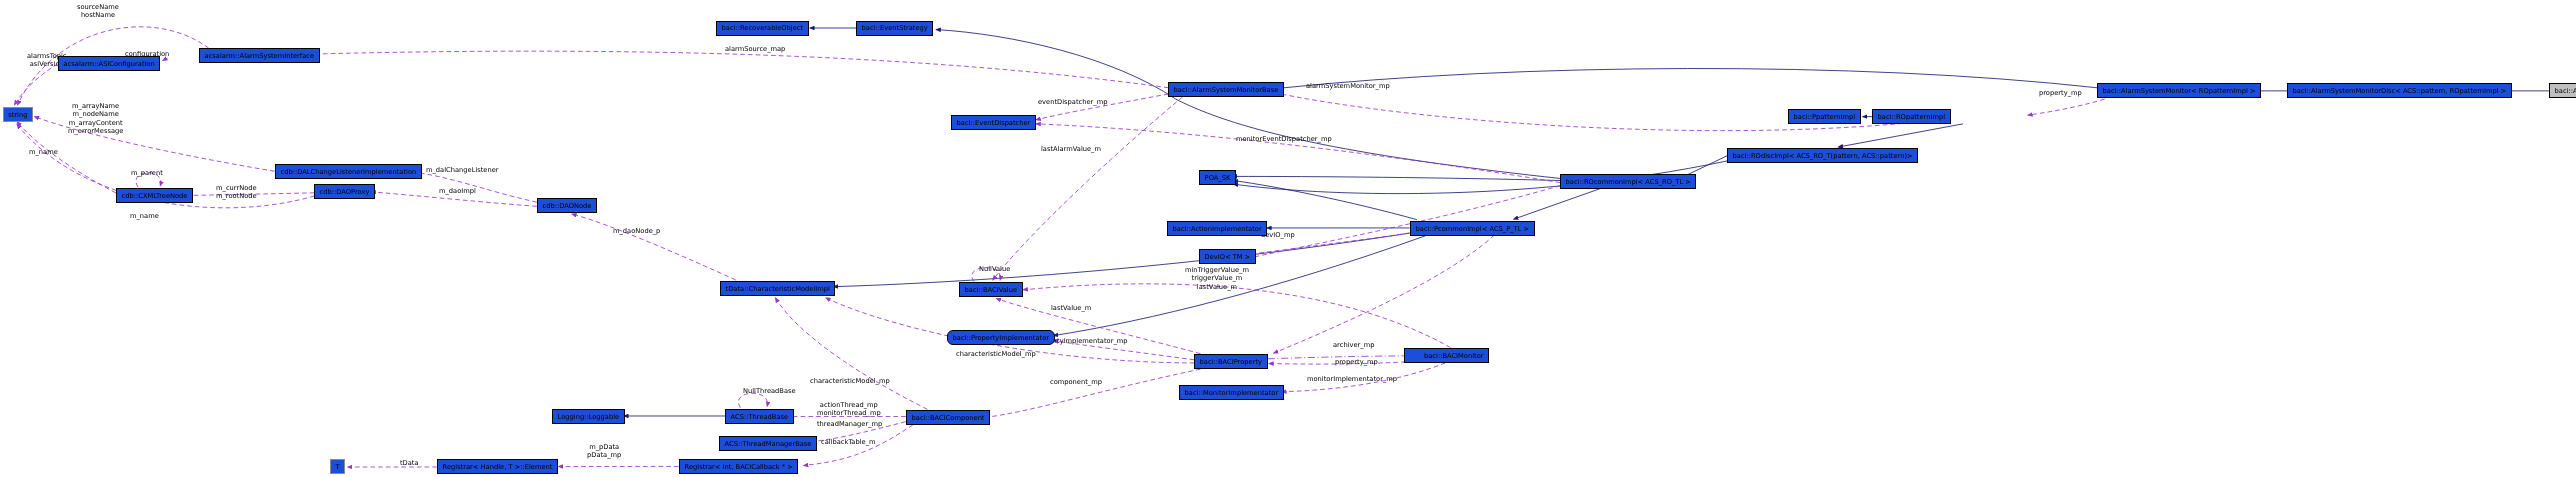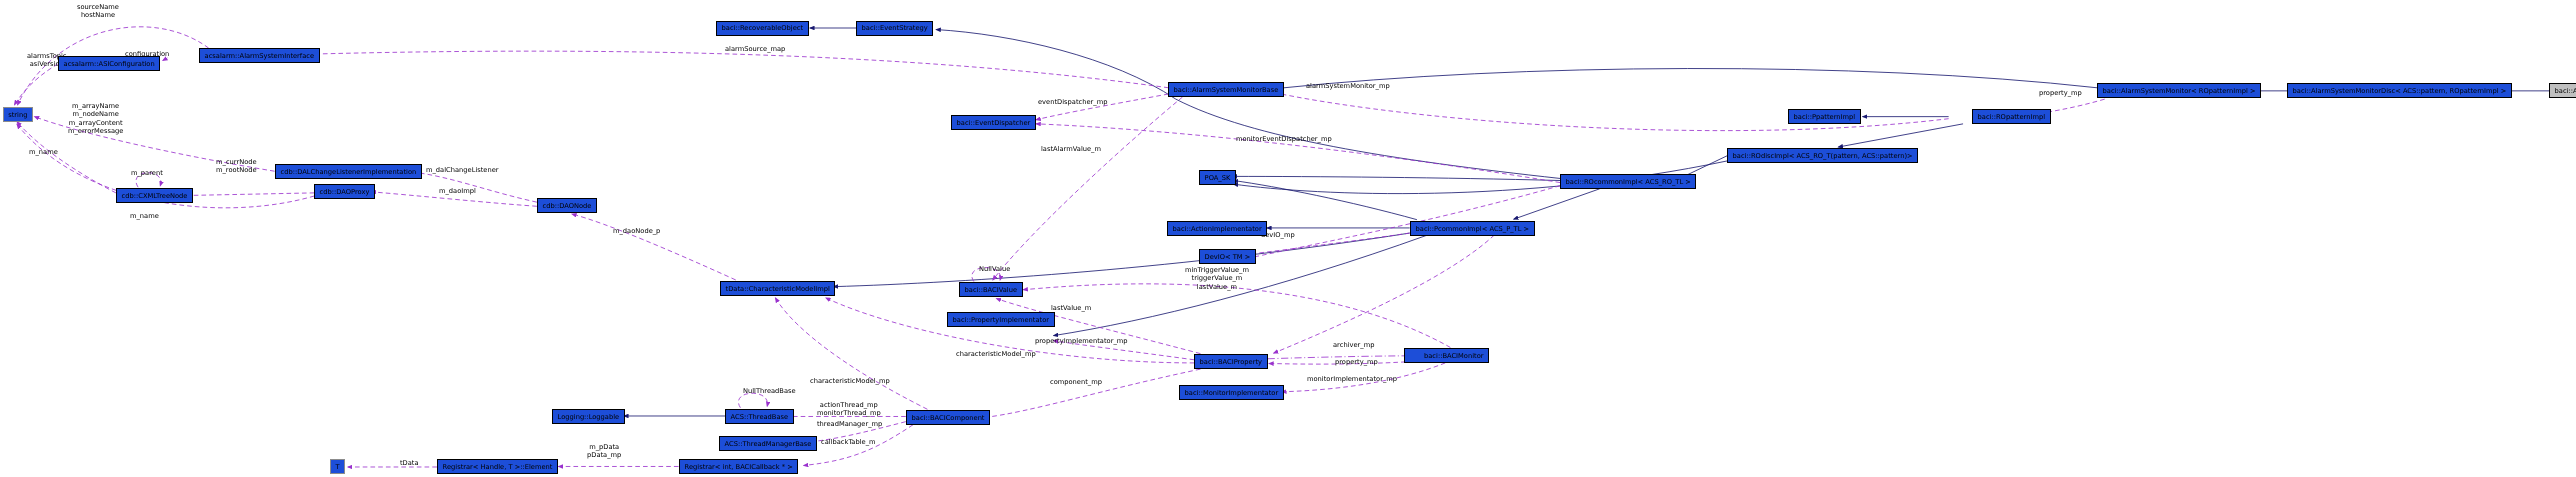--- a/index.html
+++ b/index.html
@@ -90,37 +90,37 @@
   </svg>
 
   <div class="node ext" style="left:2.6px;top:107px;">string</div>
   <div class="node" style="left:58px;top:56px;">acsalarm::ASIConfiguration</div>
   <div class="node" style="left:167px;top:48px;margin-left:32px;">acsalarm::AlarmSystemInterface</div>
   <div class="node" style="left:716px;top:20.6px;">baci::RecoverableObject</div>
   <div class="node" style="left:856px;top:20.6px;">baci::EventStrategy</div>
   <div class="node" style="left:1168px;top:82px;">baci::AlarmSystemMonitorBase</div>
   <div class="node" style="left:951px;top:115px;">baci::EventDispatcher</div>
   <div class="node" style="left:1788px;top:109px;">baci::PpatternImpl</div>
-  <div class="node" style="left:1972px;top:109px;">baci::ROpatternImpl</div>
+  <div class="node" style="left:1872px;top:109px;">baci::ROpatternImpl</div>
   <div class="node" style="left:2097px;top:83px;">baci::AlarmSystemMonitor&lt; ROpatternImpl &gt;</div>
   <div class="node" style="left:2287px;top:83px;">baci::AlarmSystemMonitorDisc&lt; ACS::pattern, ROpatternImpl &gt;</div>
   <div class="node current" style="left:2549px;top:83px;">baci::AlarmSystemMonitorPattern</div>
   <div class="node" style="left:275px;top:164px;">cdb::DALChangeListenerImplementation</div>
   <div class="node" style="left:116px;top:188px;">cdb::CXMLTreeNode</div>
   <div class="node" style="left:314px;top:184px;">cdb::DAOProxy</div>
   <div class="node" style="left:537px;top:198px;">cdb::DAONode</div>
   <div class="node" style="left:720px;top:281px;">tData::CharacteristicModelImpl</div>
   <div class="node" style="left:959px;top:282px;">baci::BACIValue</div>
   <div class="node" style="left:1199px;top:170px;">POA_SK</div>
   <div class="node" style="left:1560px;top:174px;">baci::ROcommonImpl&lt; ACS_RO_TL &gt;</div>
   <div class="node" style="left:1727px;top:148px;">baci::ROdiscImpl&lt; ACS_RO_T(pattern, ACS::pattern)&gt;</div>
   <div class="node" style="left:1167px;top:221px;">baci::ActionImplementator</div>
   <div class="node" style="left:1410px;top:221px;">baci::PcommonImpl&lt; ACS_P_TL &gt;</div>
   <div class="node" style="left:1199px;top:249px;">DevIO&lt; TM &gt;</div>
-  <div class="node" style="left:947px;top:312px;">baci::PropertyImplementator</div>
+  <div class="node" style="left:947px;top:330px;border-radius:6px;">baci::PropertyImplementator</div>
   <div class="node" style="left:1194px;top:354px;">baci::BACIProperty</div>
   <div class="node" style="left:1404px;top:348px;padding-left:19px;">baci::BACIMonitor</div>
   <div class="node" style="left:1179px;top:385px;">baci::MonitorImplementator</div>
   <div class="node" style="left:906px;top:410px;">baci::BACIComponent</div>
   <div class="node" style="left:725px;top:409px;">ACS::ThreadBase</div>
   <div class="node" style="left:552px;top:409px;">Logging::Loggable</div>
   <div class="node" style="left:719px;top:436px;">ACS::ThreadManagerBase</div>
   <div class="node" style="left:437px;top:459px;">Registrar&lt; Handle, T &gt;::Element</div>
   <div class="node" style="left:679px;top:459px;">Registrar&lt; int, BACICallback * &gt;</div>
   <div class="node ext" style="left:330px;top:459px;">T</div>
@@ -131,21 +131,21 @@
 asiVersion</div>
   <div class="elabel" style="left:125px;top:50px;">configuration</div>
   <div class="elabel" style="left:725px;top:45px;">alarmSource_map</div>
   <div class="elabel" style="left:1038px;top:98px;">eventDispatcher_mp</div>
   <div class="elabel" style="left:1306px;top:82px;">alarmSystemMonitor_mp</div>
   <div class="elabel" style="left:1236px;top:135px;">monitorEventDispatcher_mp</div>
   <div class="elabel" style="left:1041px;top:145px;">lastAlarmValue_m</div>
   <div class="elabel" style="left:2039px;top:89px;">property_mp</div>
   <div class="elabel" style="left:426px;top:166px;">m_dalChangeListener</div>
   <div class="elabel" style="left:439px;top:187px;">m_daoImpl</div>
-  <div class="elabel" style="left:216px;top:158px;">m_currNode
+  <div class="elabel" style="left:216px;top:184px;">m_currNode
 m_rootNode</div>
   <div class="elabel" style="left:131px;top:169px;">m_parent</div>
   <div class="elabel" style="left:29px;top:148px;">m_name</div>
   <div class="elabel" style="left:130px;top:212px;">m_name</div>
   <div class="elabel" style="left:68px;top:102px;">m_arrayName
 m_nodeName
 m_arrayContent
 m_errorMessage</div>
   <div class="elabel" style="left:613px;top:227px;">m_daoNode_p</div>
   <div class="elabel" style="left:979px;top:265px;">NullValue</div>

